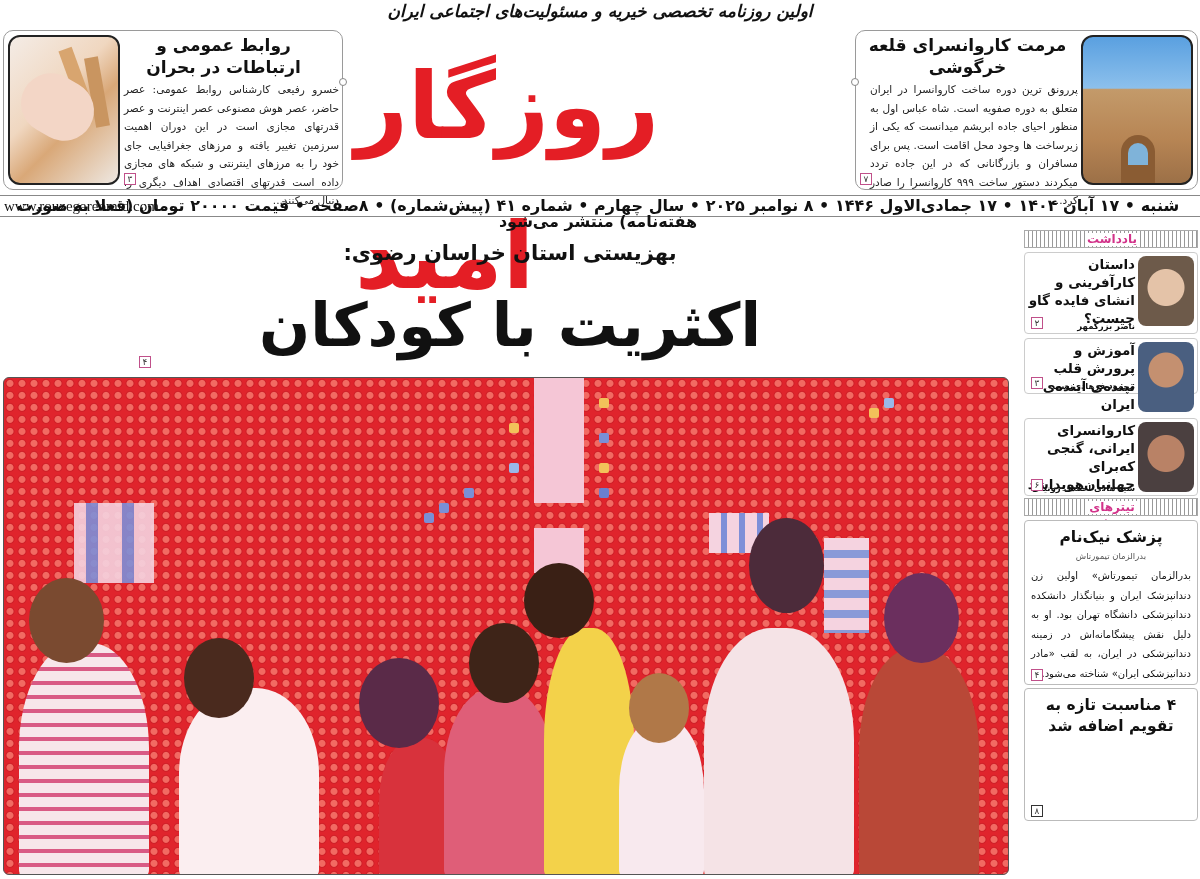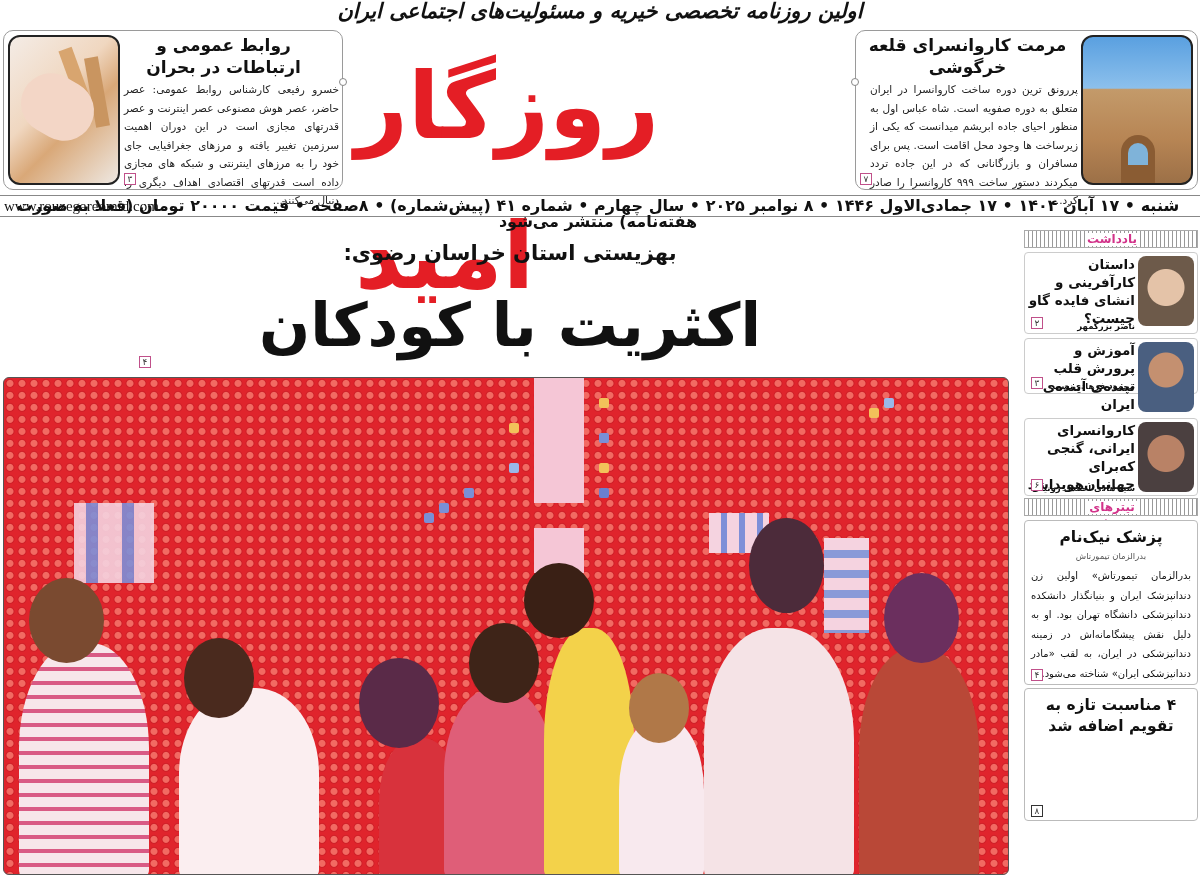--- a/index.html
+++ b/index.html
@@ -1,21 +1,21 @@
 <!DOCTYPE html>
 <html><head>
 <meta charset="utf-8">
 <style>
   * { box-sizing: border-box; margin: 0; padding: 0; }
   html, body { width: 1200px; height: 879px; overflow: hidden; background: #ffffff; }
   body { font-family: "DejaVu Sans", sans-serif; color: #111; position: relative; direction: ltr; }
 
   .tagline {
     position: absolute; left: 300px; top: 0; width: 600px; height: 26px;
-    text-align: center; font-weight: bold; font-style: italic; font-size: 21px;
+    text-align: center; font-weight: bold; font-style: italic; font-size: 17px;
     line-height: 22px; direction: rtl; color: #111; letter-spacing: -0.5px;
   }
 
   
   .teaser {
     position: absolute; top: 30px; height: 160px;
     border: 1.5px solid #9a9a9a; border-radius: 10px; background: #fff;
   }
   .teaser.right { left: 855px; width: 343px; }
   .teaser.left { left: 3px; width: 340px; }

